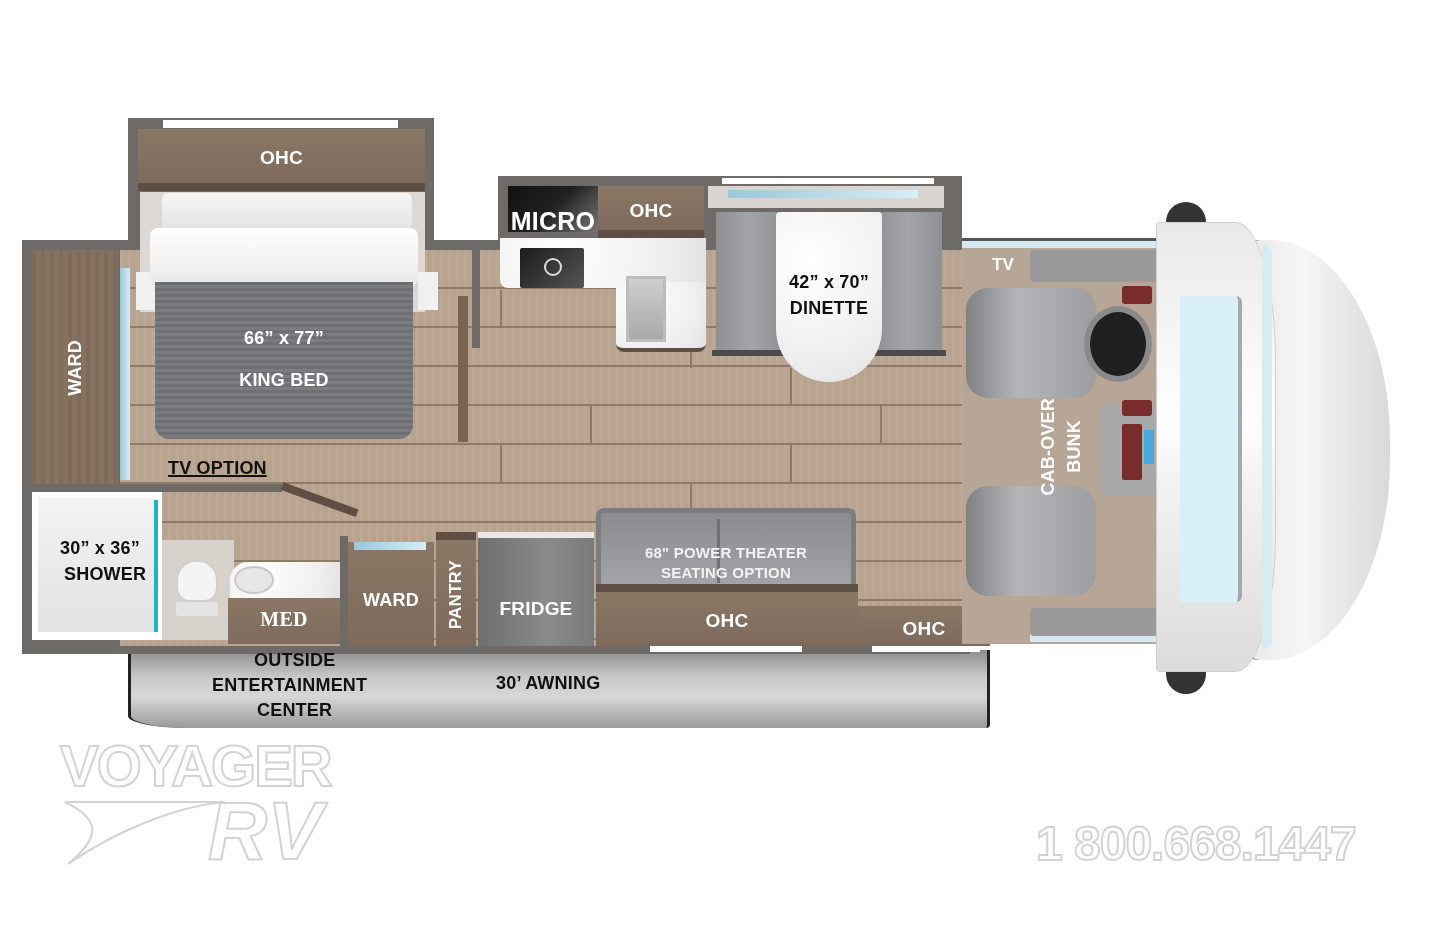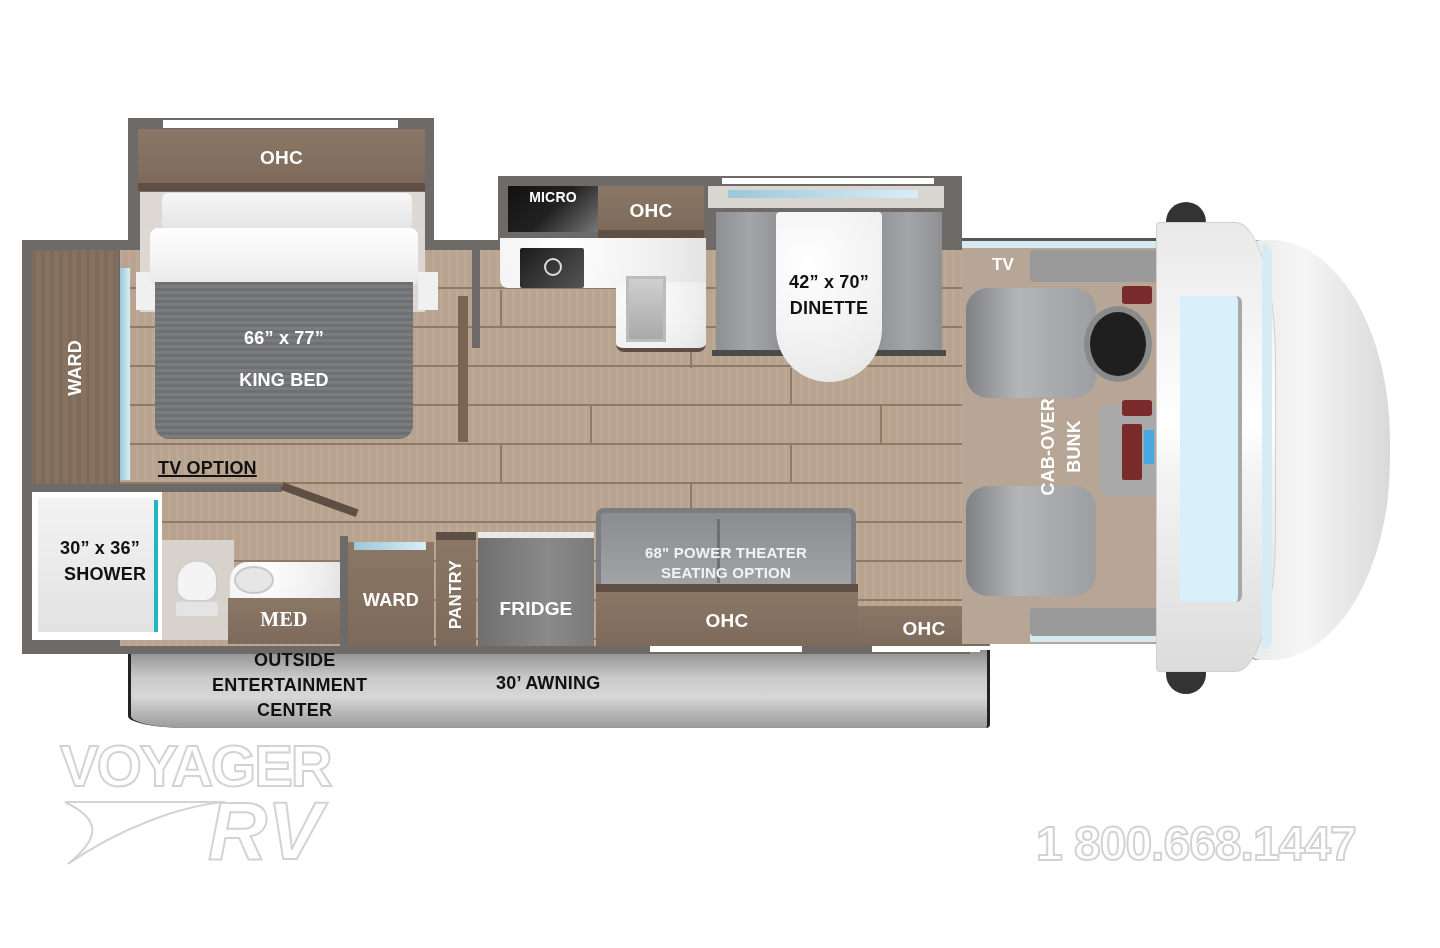--- a/index.html
+++ b/index.html
@@ -65,21 +65,21 @@
   </div>
 
   <div class="abs wood-cab" style="left:32px;top:250px;width:86px;height:234px;background:repeating-linear-gradient(90deg,#7f6b5b 0 4px,#86725f 4px 9px);">
     <span class="lbl w vert" style="left:33px;top:90px;font-size:18px;">WARD</span>
   </div>
   <div class="glass" style="left:120px;top:268px;width:10px;height:212px;"></div>
 
   <div class="abs" style="left:458px;top:296px;width:10px;height:146px;background:#7a6555;"></div>
   <div class="abs" style="left:472px;top:248px;width:8px;height:100px;background:#6e6a67;"></div>
 
-  <span class="lbl k" style="left:158px;top:458px;font-size:18px;text-decoration:underline;text-decoration-thickness:2px;">TV OPTION</span>
+  <span class="lbl k" style="left:168px;top:458px;font-size:18px;text-decoration:underline;text-decoration-thickness:2px;">TV OPTION</span>
 
   <div class="wall" style="left:22px;top:484px;width:260px;height:8px;"></div>
   <div class="abs" style="left:282px;top:482px;width:80px;height:8px;background:#5e4e43;transform:rotate(20deg);transform-origin:left center;"></div>
 
   <div class="abs" style="left:32px;top:492px;width:130px;height:148px;background:#ffffff;">
     <div class="abs" style="left:6px;top:6px;width:118px;height:134px;background:linear-gradient(180deg,#f3f3f3,#e2e2e2);"></div>
     <div class="abs" style="left:122px;top:8px;width:4px;height:132px;background:#1fb5c4;"></div>
     <span class="lbl k" style="left:28px;top:46px;font-size:18px;">30” x 36”</span>
     <span class="lbl k" style="left:32px;top:72px;font-size:18px;">SHOWER</span>
   </div>
@@ -116,21 +116,21 @@
     <span class="lbl w" style="left:0;right:0;top:18px;font-size:19px;">OHC</span>
   </div>
   <div class="window-strip" style="left:650px;top:646px;width:152px;height:6px;"></div>
 
   <div class="abs wood-cab" style="left:858px;top:606px;width:132px;height:40px;">
     <span class="lbl w" style="left:0;right:0;top:12px;font-size:19px;">OHC</span>
   </div>
   <div class="window-strip" style="left:872px;top:646px;width:108px;height:6px;"></div>
 
   <div class="abs" style="left:508px;top:186px;width:90px;height:46px;background:linear-gradient(135deg,#111 0%,#222 50%,#777 100%);">
-    <span class="lbl w" style="left:0;right:0;top:4px;font-size:14px;">MICRO</span>
+    <span class="lbl w" style="left:0;right:0;top:21px;font-size:25px;">MICRO</span>
   </div>
   <div class="abs wood-cab" style="left:598px;top:186px;width:106px;height:52px;border-bottom:8px solid #5e4e43;">
     <span class="lbl w" style="left:0;right:0;top:14px;font-size:19px;">OHC</span>
   </div>
   <div class="abs marble" style="left:500px;top:238px;width:206px;height:50px;border-radius:0 0 0 8px;"></div>
   <div class="abs marble" style="left:616px;top:282px;width:90px;height:70px;border-radius:0 0 8px 8px;border-bottom:4px solid #5e4e43;">
     <div class="abs" style="left:10px;top:-6px;width:40px;height:66px;background:linear-gradient(180deg,#cfcfcf,#a9a9a9);border:3px solid #bcbcbc;"></div>
   </div>
   <div class="abs" style="left:520px;top:248px;width:64px;height:40px;background:linear-gradient(135deg,#1b1b1b,#555);border-radius:2px;">
     <div class="abs" style="left:24px;top:10px;width:18px;height:18px;border-radius:50%;border:2px solid #ddd;"></div>

